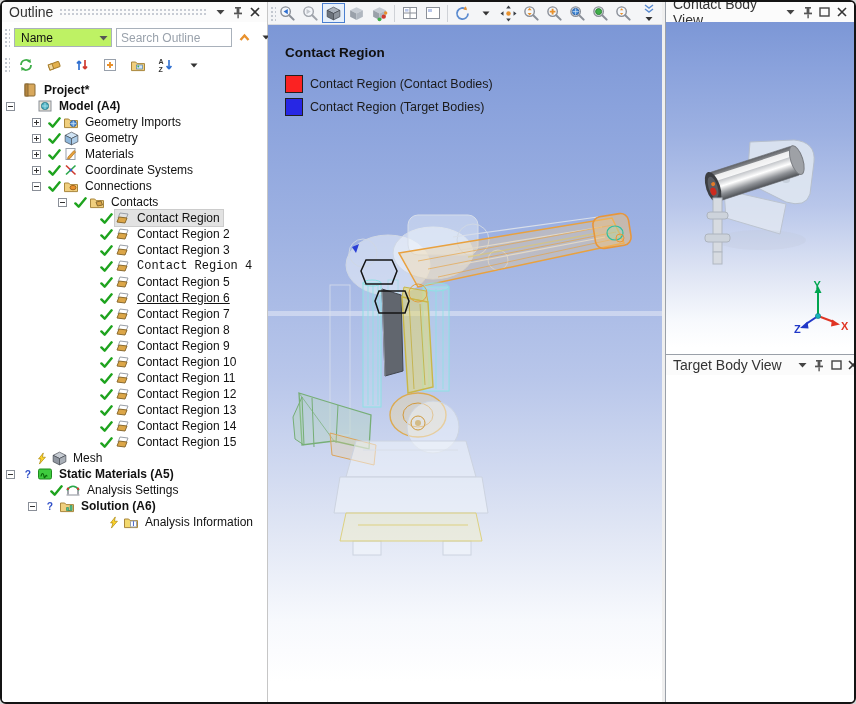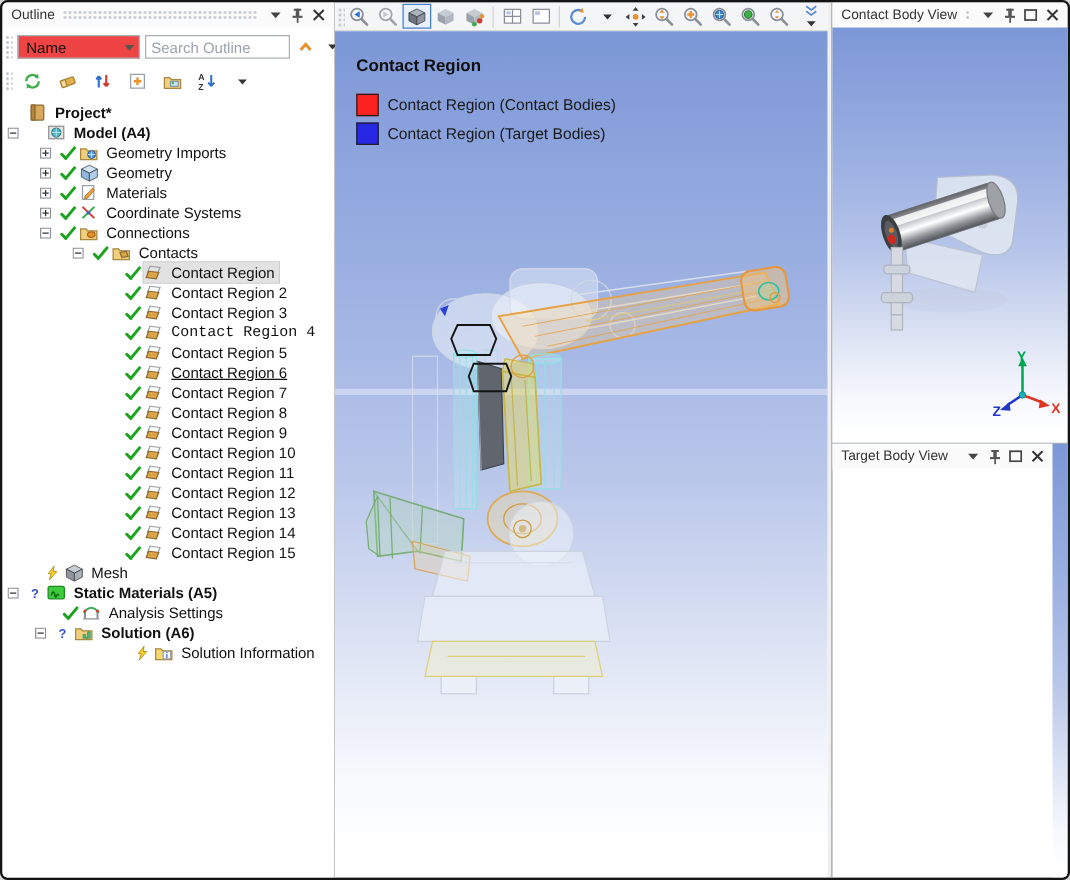--- a/index.html
+++ b/index.html
@@ -2,28 +2,28 @@
 <html><head>
 <meta charset="utf-8">
 <style>
   html,body{margin:0;padding:0;background:#d8d8d8;}
   .win{position:relative;width:856px;height:704px;box-sizing:border-box;border:2px solid #141414;
        border-radius:6px;background:#fff;overflow:hidden;display:flex;
        font-family:"Liberation Sans",sans-serif;}
   
   .left{width:265px;flex:none;display:flex;flex-direction:column;background:#fff;border-right:1px solid #c6c6c6;}
   .panel-header{height:20px;flex:none;display:flex;align-items:center;padding:0 4px 0 7px;
-                background:#fbfbfb;font-size:11px;color:#333;}
+                background:#fbfbfb;font-size:14px;color:#333;}
   .panel-header .dots{flex:1;height:8px;margin:0 6px;
       background-image:radial-gradient(circle,#c8ccd4 1px,transparent 1.3px);background-size:4px 4px;}
   .hicon{width:17px;height:15px;flex:none;display:flex;align-items:center;justify-content:center;cursor:default;}
   .filterbar{height:27px;flex:none;display:flex;align-items:center;gap:4px;padding:2px 4px 2px 2px;background:#fff;}
   .draghandle{width:6px;align-self:stretch;margin:4px 0;flex:none;
       background-image:radial-gradient(circle,#c3c8d0 1px,transparent 1.3px);background-size:4px 4px;}
-  .combo{width:98px;height:19px;flex:none;border:1px solid #a9b1bb;background:#ef4444;display:flex;
+  .combo{width:98px;height:19px;flex:none;border:1px solid #a9b1bb;background:#bef264;display:flex;
          align-items:center;font-size:12px;color:#111;padding:0 3px 0 6px;box-sizing:border-box;}
   .combo .cv{flex:1;}
   .searchbox{width:116px;height:19px;flex:none;border:1px solid #a9b1bb;font-size:12px;padding:0 4px;
              box-sizing:border-box;font-family:"Liberation Sans",sans-serif;color:#222;}
   .searchbox::placeholder{color:#9aa2ac;}
   .toolsbar{height:24px;flex:none;display:flex;align-items:center;gap:4px;padding:0 4px 3px 2px;background:#fff;}
   .tbtn{width:24px;height:20px;flex:none;display:flex;align-items:center;justify-content:center;
         border:1px solid transparent;background:transparent;padding:0;cursor:default;}
   .tree{flex:1;overflow:hidden;padding-top:2px;position:relative;background:#fff;}
   .tree-row{display:flex;align-items:center;height:16px;font-size:12px;white-space:nowrap;color:#111;}
@@ -663,21 +663,21 @@
             </svg>
           </span>
           <span class="hl">
             <span class="ticon">
               <svg viewBox="0 0 16 16" width="16" height="16">
                 <path d="M1.5 5 h4.2 l1.4 1.6 h7.4 v7 h-13 Z" fill="#f3d96e" stroke="#a9873d"></path>
                 <rect x="7.5" y="7" width="6" height="6" rx="1" fill="#fff" stroke="#98a0ab"></rect>
                 <text x="9.6" y="12.2" font-size="6.5" font-weight="bold" fill="#2f55cc" font-family="sans-serif">i</text>
               </svg>
             </span>
-            <span class="tlabel">Solution Information</span>
+            <span class="tlabel">Analysis Information</span>
           </span>
         </div>
       </div>
   </div>
 
   <div class="center">
     <div class="gtoolbar">
         <div class="draghandle" style="height: 16px;"></div>
         <button class="gbtn">
           <svg viewBox="0 0 18 18" width="17" height="17">

